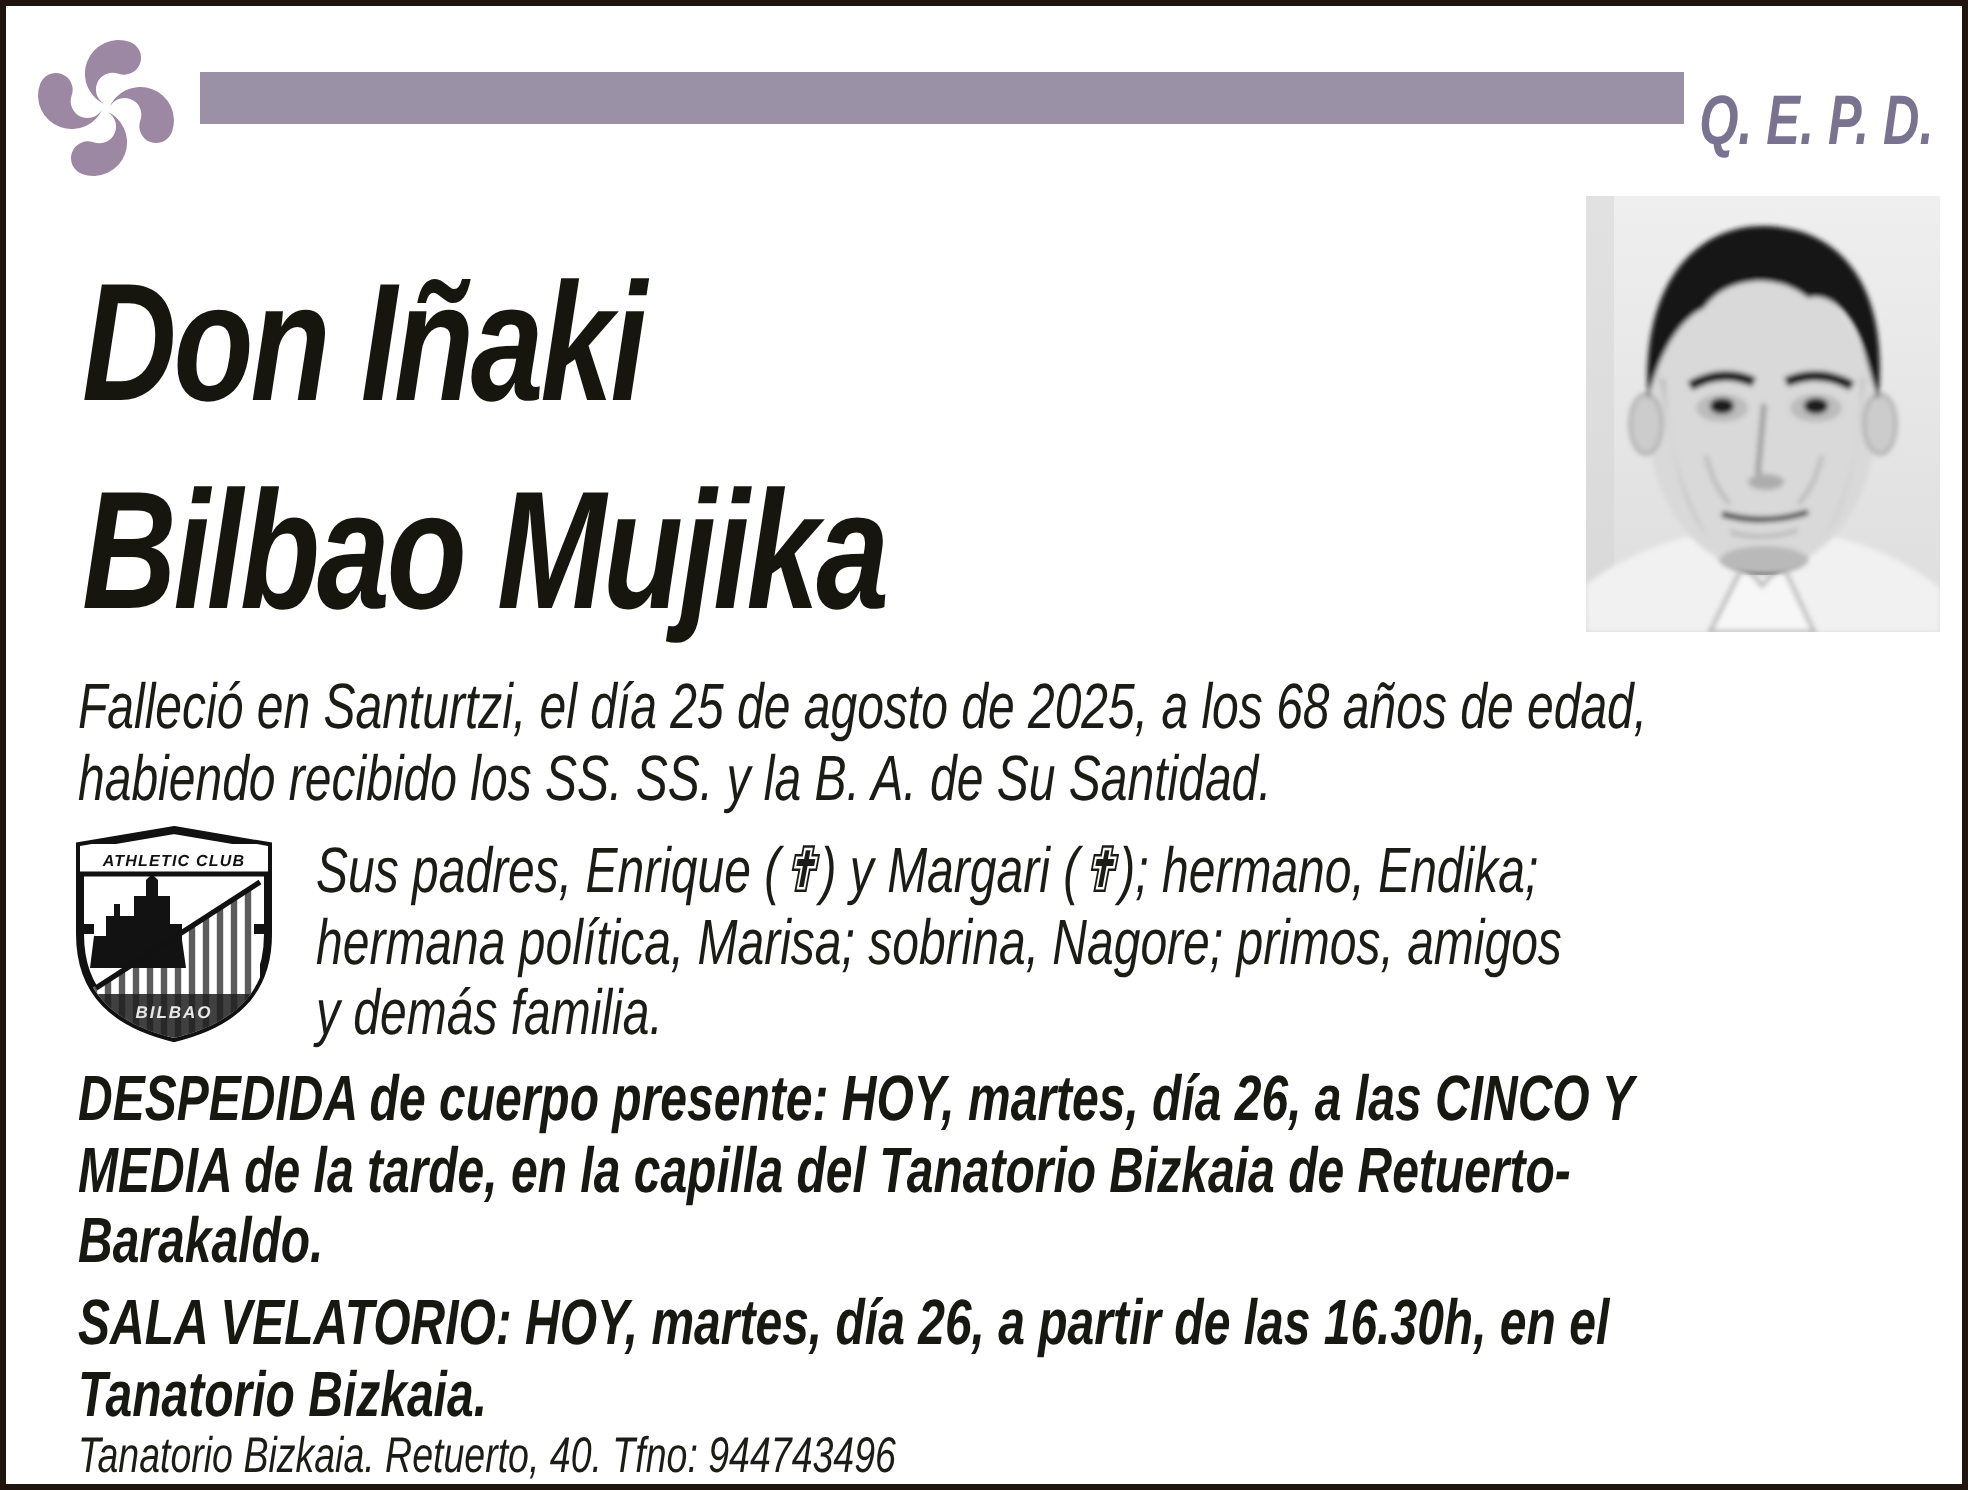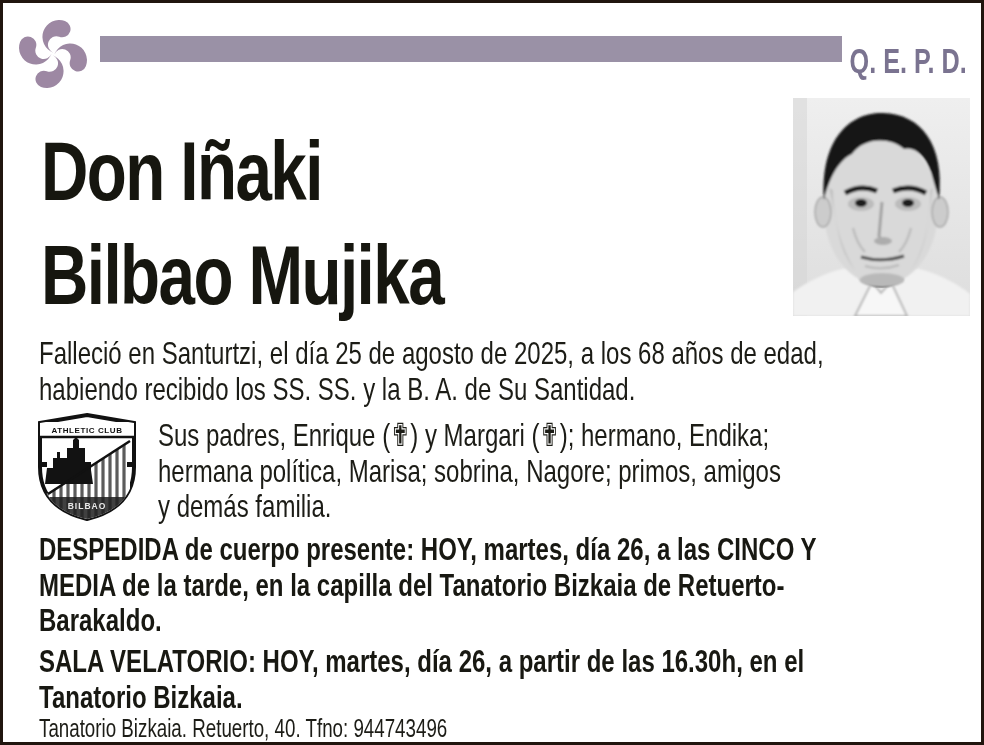--- a/index.html
+++ b/index.html
@@ -5,20 +5,21 @@
   html,body{margin:0;padding:0;background:#ffffff;}
   .page{
     position:relative;
     width:984px;height:745px;
     box-sizing:border-box;
     border:3px solid #20150e;
     background:#ffffff;
     overflow:hidden;
     font-family:"Liberation Sans", sans-serif;
     color:#1b1b15;
+    font-style:italic;
   }
   .lauburu{position:absolute;left:12px;top:13px;width:76px;height:76px;}
   .header-bar{position:absolute;left:97px;top:33px;width:742px;height:26px;background:#9a91a6;}
   .qepd{
     position:absolute;top:38px;right:14px;
     font-size:35px;font-weight:700;color:#7a7390;
     white-space:nowrap;
     transform:scaleX(0.72);transform-origin:100% 0;
     letter-spacing:0px;
   }

